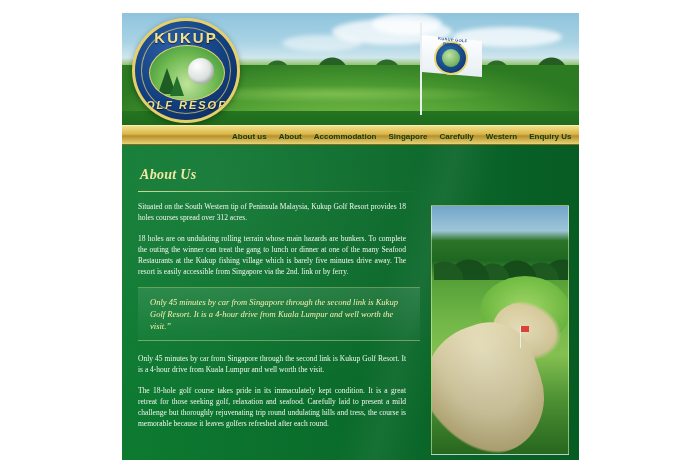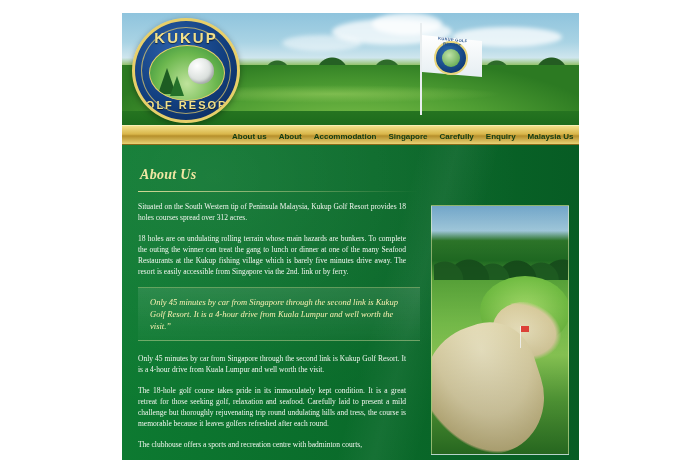--- a/index.html
+++ b/index.html
@@ -183,21 +183,21 @@
   .logo .topword, .logo .botword {
     position: absolute;
     width: 100%;
     text-align: center;
     color: #f2e08a;
     font-weight: bold;
     letter-spacing: 2px;
     text-shadow: 0 1px 1px rgba(0,0,0,.6);
   }
   .logo .topword { top: 8px;  font-size: 15px; }
-  .logo .botword { bottom: 9px; font-size: 11px; }
+  .logo .botword { bottom: 9px; font-size: 11px; font-style: italic; }
 
   
   .navbar {
     position: relative;
     width: 457px;
     height: 20px;
     background: linear-gradient(to bottom, #f3e08a 0%, #d9b64a 45%, #b68f2b 55%, #e8d375 100%);
     border-top: 1px solid #f7eeb5;
     border-bottom: 1px solid #8a6a18;
     box-sizing: border-box;
@@ -380,38 +380,37 @@
       </div>
     </div>
 
     <div class="navbar">
       <div class="navitems">
         <a class="navitem" href="#">About us</a>
         <a class="navitem" href="#">About</a>
         <a class="navitem" href="#">Accommodation</a>
         <a class="navitem" href="#">Singapore</a>
         <a class="navitem" href="#">Carefully</a>
-        <a class="navitem" href="#">Enquiry</a>
-        <a class="navitem" href="#">Malaysia Us</a>
+        <a class="navitem" href="#">Western</a>
+        <a class="navitem" href="#">Enquiry Us</a>
       </div>
     </div>
 
     <div class="content">
       <div class="sheen"></div>
 
       <div class="pagetitle">About Us</div>
       <div class="rule"></div>
 
       <div class="textcol">
         <p>Situated on the South Western tip of Peninsula Malaysia, Kukup Golf Resort provides 18 holes courses spread over 312 acres.</p>
         <p>18 holes are on undulating rolling terrain whose main hazards are bunkers. To complete the outing the winner can treat the gang to lunch or dinner at one of the many Seafood Restaurants at the Kukup fishing village which is barely five minutes drive away. The resort is easily accessible from Singapore via the 2nd. link or by ferry.</p>
         <div class="pull">Only 45 minutes by car from Singapore through the second link is Kukup Golf Resort. It is a 4-hour drive from Kuala Lumpur and well worth the visit.”</div>
         <p>Only 45 minutes by car from Singapore through the second link is Kukup Golf Resort. It is a 4-hour drive from Kuala Lumpur and well worth the visit.</p>
         <p>The 18-hole golf course takes pride in its immaculately kept condition. It is a great retreat for those seeking golf, relaxation and seafood. Carefully laid to present a mild challenge but thoroughly rejuvenating trip round undulating hills and tress, the course is memorable because it leaves golfers refreshed after each round.</p>
-        <p>The clubhouse offers a sports and recreation centre with badminton courts,</p>
       </div>
 
       <div class="photo">
         <div class="treeclump"></div>
         <div class="greenpatch"></div>
         <div class="bunker2"></div>
         <div class="bunker"></div>
         <div class="pin"></div>
         <div class="pinflag"></div>
         <div class="shadow"></div>

